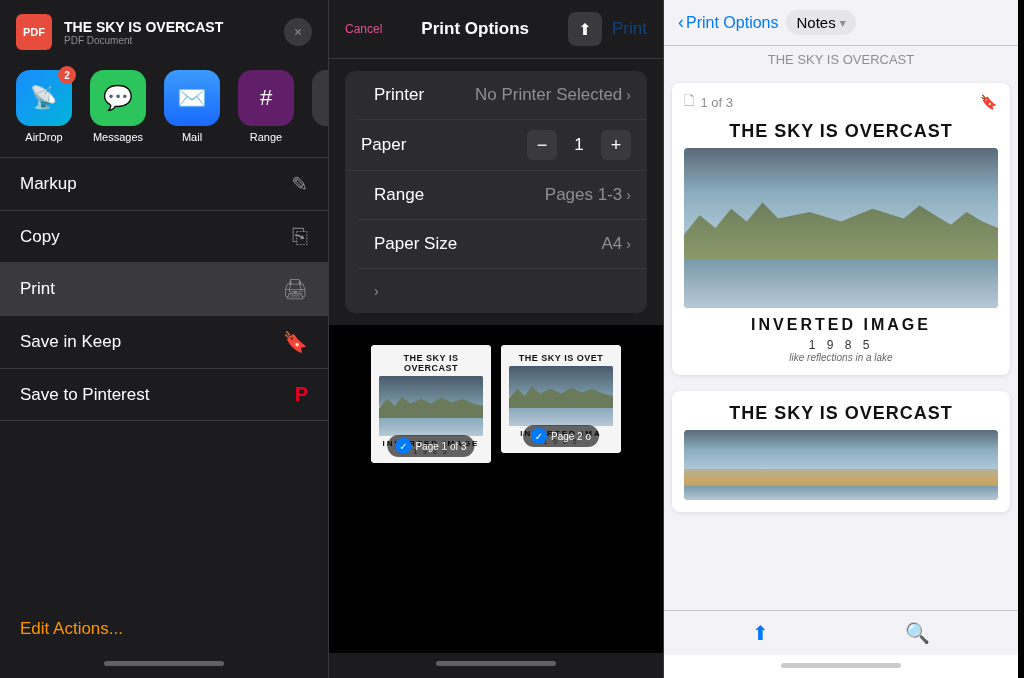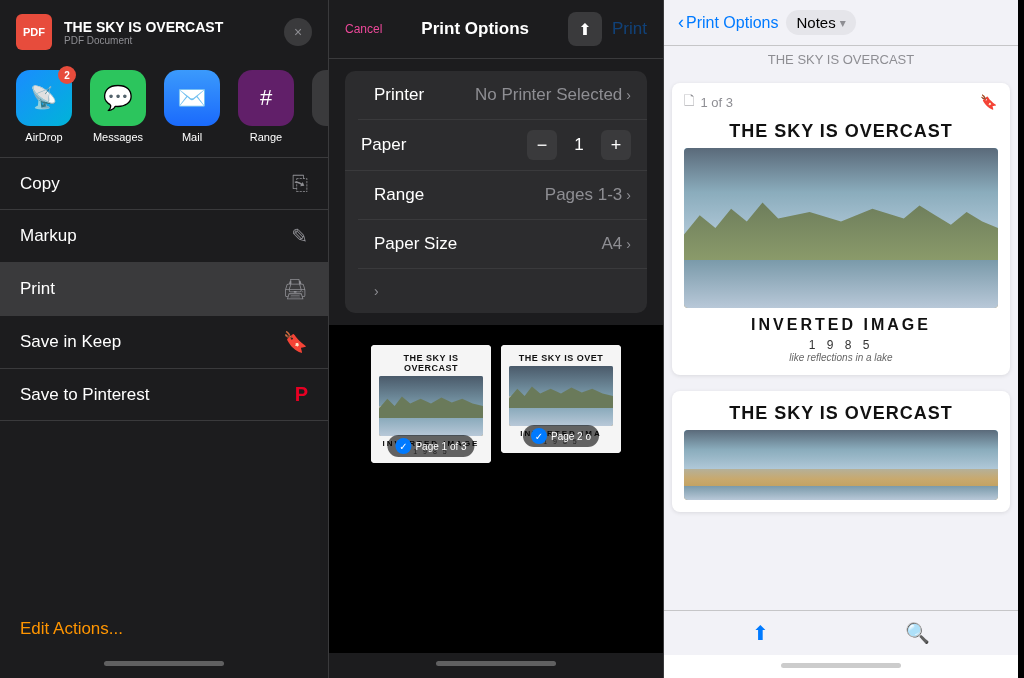--- a/index.html
+++ b/index.html
@@ -443,26 +443,26 @@
       <div class="app-icon more">
         <span style="color:#8e8e93;font-size:20px;">···</span>
       </div>
     </div>
   </div>
 
   <div class="divider"></div>
 
   <div class="action-list">
     <div class="action-item">
+      <span class="action-item-left">Markup</span>
+      <span class="action-item-icon">✎</span>
+    </div>
+    <div class="action-item">
       <span class="action-item-left">Copy</span>
       <span class="action-item-icon">⎘</span>
-    </div>
-    <div class="action-item">
-      <span class="action-item-left">Markup</span>
-      <span class="action-item-icon">✎</span>
     </div>
     <div class="action-item active">
       <span class="action-item-left">Print</span>
       <span class="action-item-icon">🖨</span>
     </div>
     <div class="action-item">
       <span class="action-item-left">Save in Keep</span>
       <span class="action-item-icon">🔖</span>
     </div>
     <div class="action-item">

